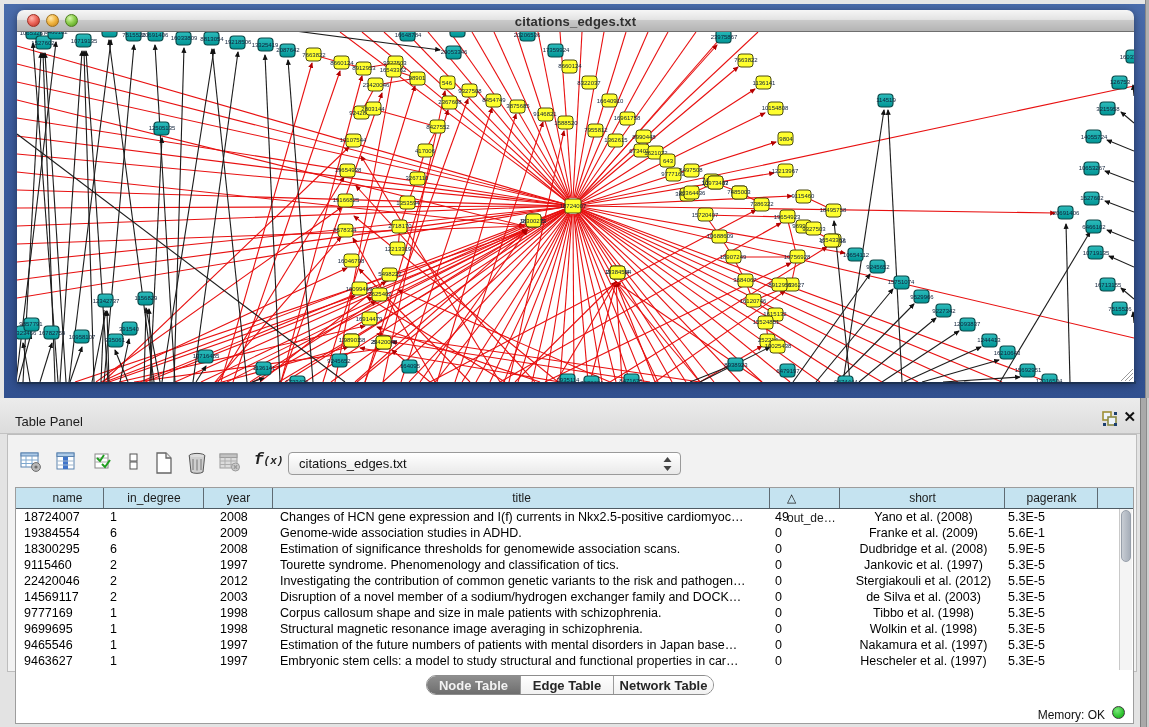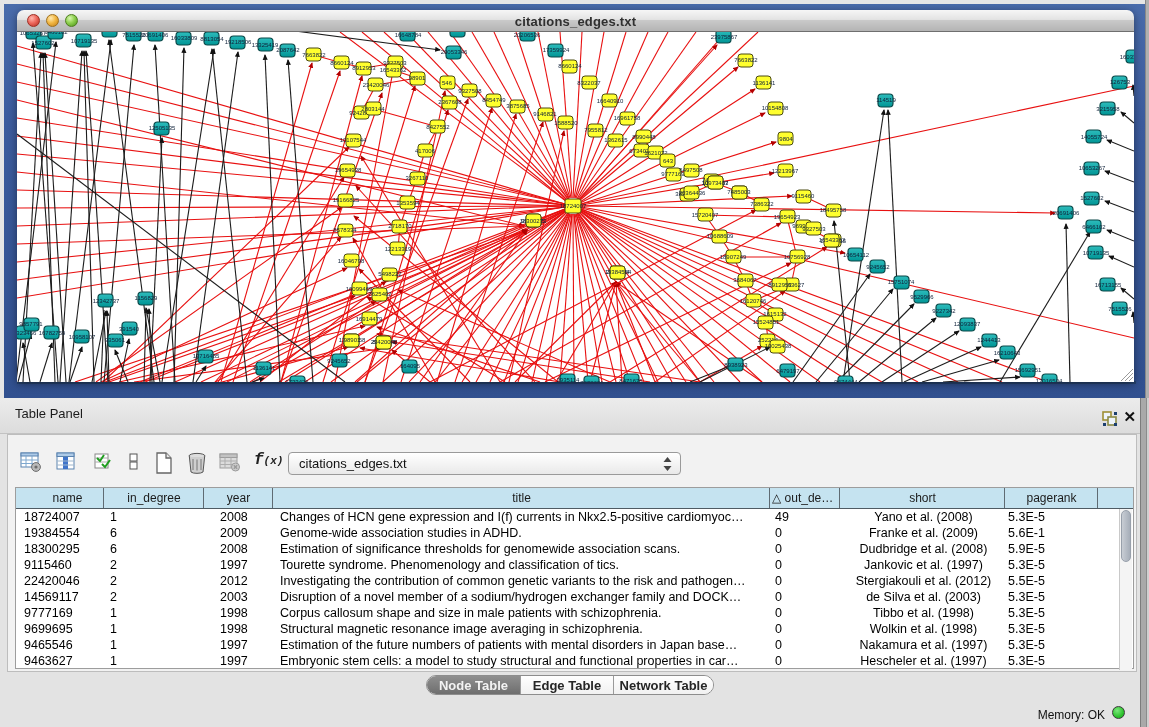--- a/index.html
+++ b/index.html
@@ -13,28 +13,28 @@
 .tl.y{left:28.5px;background:radial-gradient(circle at 35% 30%,#ffe9b0,#f2b845 45%,#cf8e22 85%);border:1px solid #9f6f1d}
 .tl.g{left:47.5px;background:radial-gradient(circle at 35% 30%,#d8f7b0,#8ed04f 45%,#5ba226 85%);border:1px solid #4e7d1f}
 .canvas{position:absolute;left:0;top:22px;width:1117px;height:350px;background:#fff;overflow:hidden}
 .gsvg{position:absolute;left:0;top:0}
 .grayL{position:absolute;left:0;top:0;width:4px;height:398px;background:#e6e6e6}
 .grayT{position:absolute;left:0;top:0;width:1149px;height:4px;background:#e6e6e6}
 .grayR{position:absolute;left:1145px;top:0;width:4px;height:398px;background:#b0b0b0;border-left:1px solid #888}
 .edgebar{position:absolute;left:1140px;top:398px;width:9px;height:329px;background:linear-gradient(90deg,#7c7c7c 0,#7c7c7c 1px,#a9a9a9 1px,#a9a9a9 6px,#8b8b8b 6px,#8b8b8b 7px,#d0d0d0 7px)}
 .tablepanel{position:absolute;left:0;top:398px;width:1141px;height:329px;background:#e3e3e3}
 .tphead{position:absolute;left:0;top:0;width:100%;height:36px;background:linear-gradient(180deg,#ececec,#dcdcdc);border-bottom:1px solid #c2c2c2}
-.tptitle{position:absolute;left:15px;top:8px;font-size:13px;color:#1c1c1c}
+.tptitle{position:absolute;left:15px;top:16px;font-size:13px;color:#1c1c1c}
 .floatico{position:absolute;right:23px;top:13px;width:16px;height:16px}
 .closex{position:absolute;right:5px;top:10px;font-size:15px;font-weight:bold;color:#111}
 .inner{position:absolute;left:7px;top:36px;width:1130px;height:238px;background:#f2f2f2;border:1px solid #bdbdbd}
 .toolbar{position:absolute;left:6px;top:14px;height:30px}
 .ticon{position:absolute;top:2px}
 .combo{position:absolute;left:280px;top:17px;width:393px;height:23px;border:1px solid #9a9a9a;border-radius:4px;background:linear-gradient(180deg,#ffffff,#e9e9e9);font-size:13px;color:#111;line-height:21px;padding-left:10px}
-.tablebox{position:absolute;left:7px;top:52px;width:1119px;height:182px;background:#fff;border:1px solid #9d9d9d}
+.tablebox{position:absolute;left:7px;top:52px;width:1119px;height:237px;background:#fff;border:1px solid #9d9d9d}
 .thead{position:absolute;left:0;top:0;width:1117px;height:21px;background:#c5e3f0;border-bottom:1px solid #4f5b63}
 .th{position:absolute;top:0;height:20px;font-size:12px;color:#1b1b1b;text-align:center;line-height:20px;border-right:1px solid #5f6b73}
 .tbody{position:absolute;left:0;top:21px;width:1105px;height:161px;overflow:hidden;font-size:12.5px;color:#000}
 .tr{position:relative;height:16px;line-height:16px;white-space:nowrap}
 .c{position:absolute;top:0;height:16px;overflow:hidden}
 .c1{left:8px;width:92px}.c2{left:94px;width:95px}.c3{left:204px;width:65px}.c4{left:264px;width:492px}.c5{left:759px;width:66px}.c6{left:825px;width:165px;text-align:center}.c7{left:992px;width:100px}
 .vsb{position:absolute;right:1px;top:21px;width:13px;height:161px;background:#f4f4f4;border-left:1px solid #c9c9c9}
 .vsb .thumb{position:absolute;left:1px;top:1px;width:10px;height:52px;border-radius:6px;background:linear-gradient(90deg,#c8cdd4,#a6aeb9);border:1px solid #98a0ab}
 .tabs{position:absolute;left:426px;top:277px;height:20px;display:flex;border:1px solid #8d8d8d;border-radius:10px;overflow:hidden;background:#fff}
 .tab{font-size:13px;font-weight:700;line-height:19px;text-align:center;color:#262626;background:linear-gradient(180deg,#ffffff,#f1f1f1)}
@@ -667,21 +667,21 @@
             <path d="M4.5 0 L8.5 5 H0.5 z" fill="#444"></path>
             <path d="M4.5 14 L8.5 9 H0.5 z" fill="#444"></path>
           </svg>
     </div>
     <div class="tablebox">
       <div class="thead">
         <div class="th" style="left:0;width:88px;text-indent:16px">name</div>
         <div class="th" style="left:89px;width:99px">in_degree</div>
         <div class="th" style="left:189px;width:68px">year</div>
         <div class="th" style="left:258px;width:496px">title</div>
-        <div class="th" style="left:755px;width:69px;text-align:left;padding-left:1px">△ out_de…</div>
+        <div class="th" style="left:755px;width:69px;text-align:left;padding-left:16px">△ out_de…</div>
         <div class="th" style="left:825px;width:164px">short</div>
         <div class="th" style="left:990px;width:92px">pagerank</div>
       </div>
       <div class="tbody">
             <div class="tr">
               <div class="c c1">18724007</div>
               <div class="c c2">1</div>
               <div class="c c3">2008</div>
               <div class="c c4">Changes of HCN gene expression and I(f) currents in Nkx2.5-positive cardiomyoc…</div>
               <div class="c c5">49</div>

